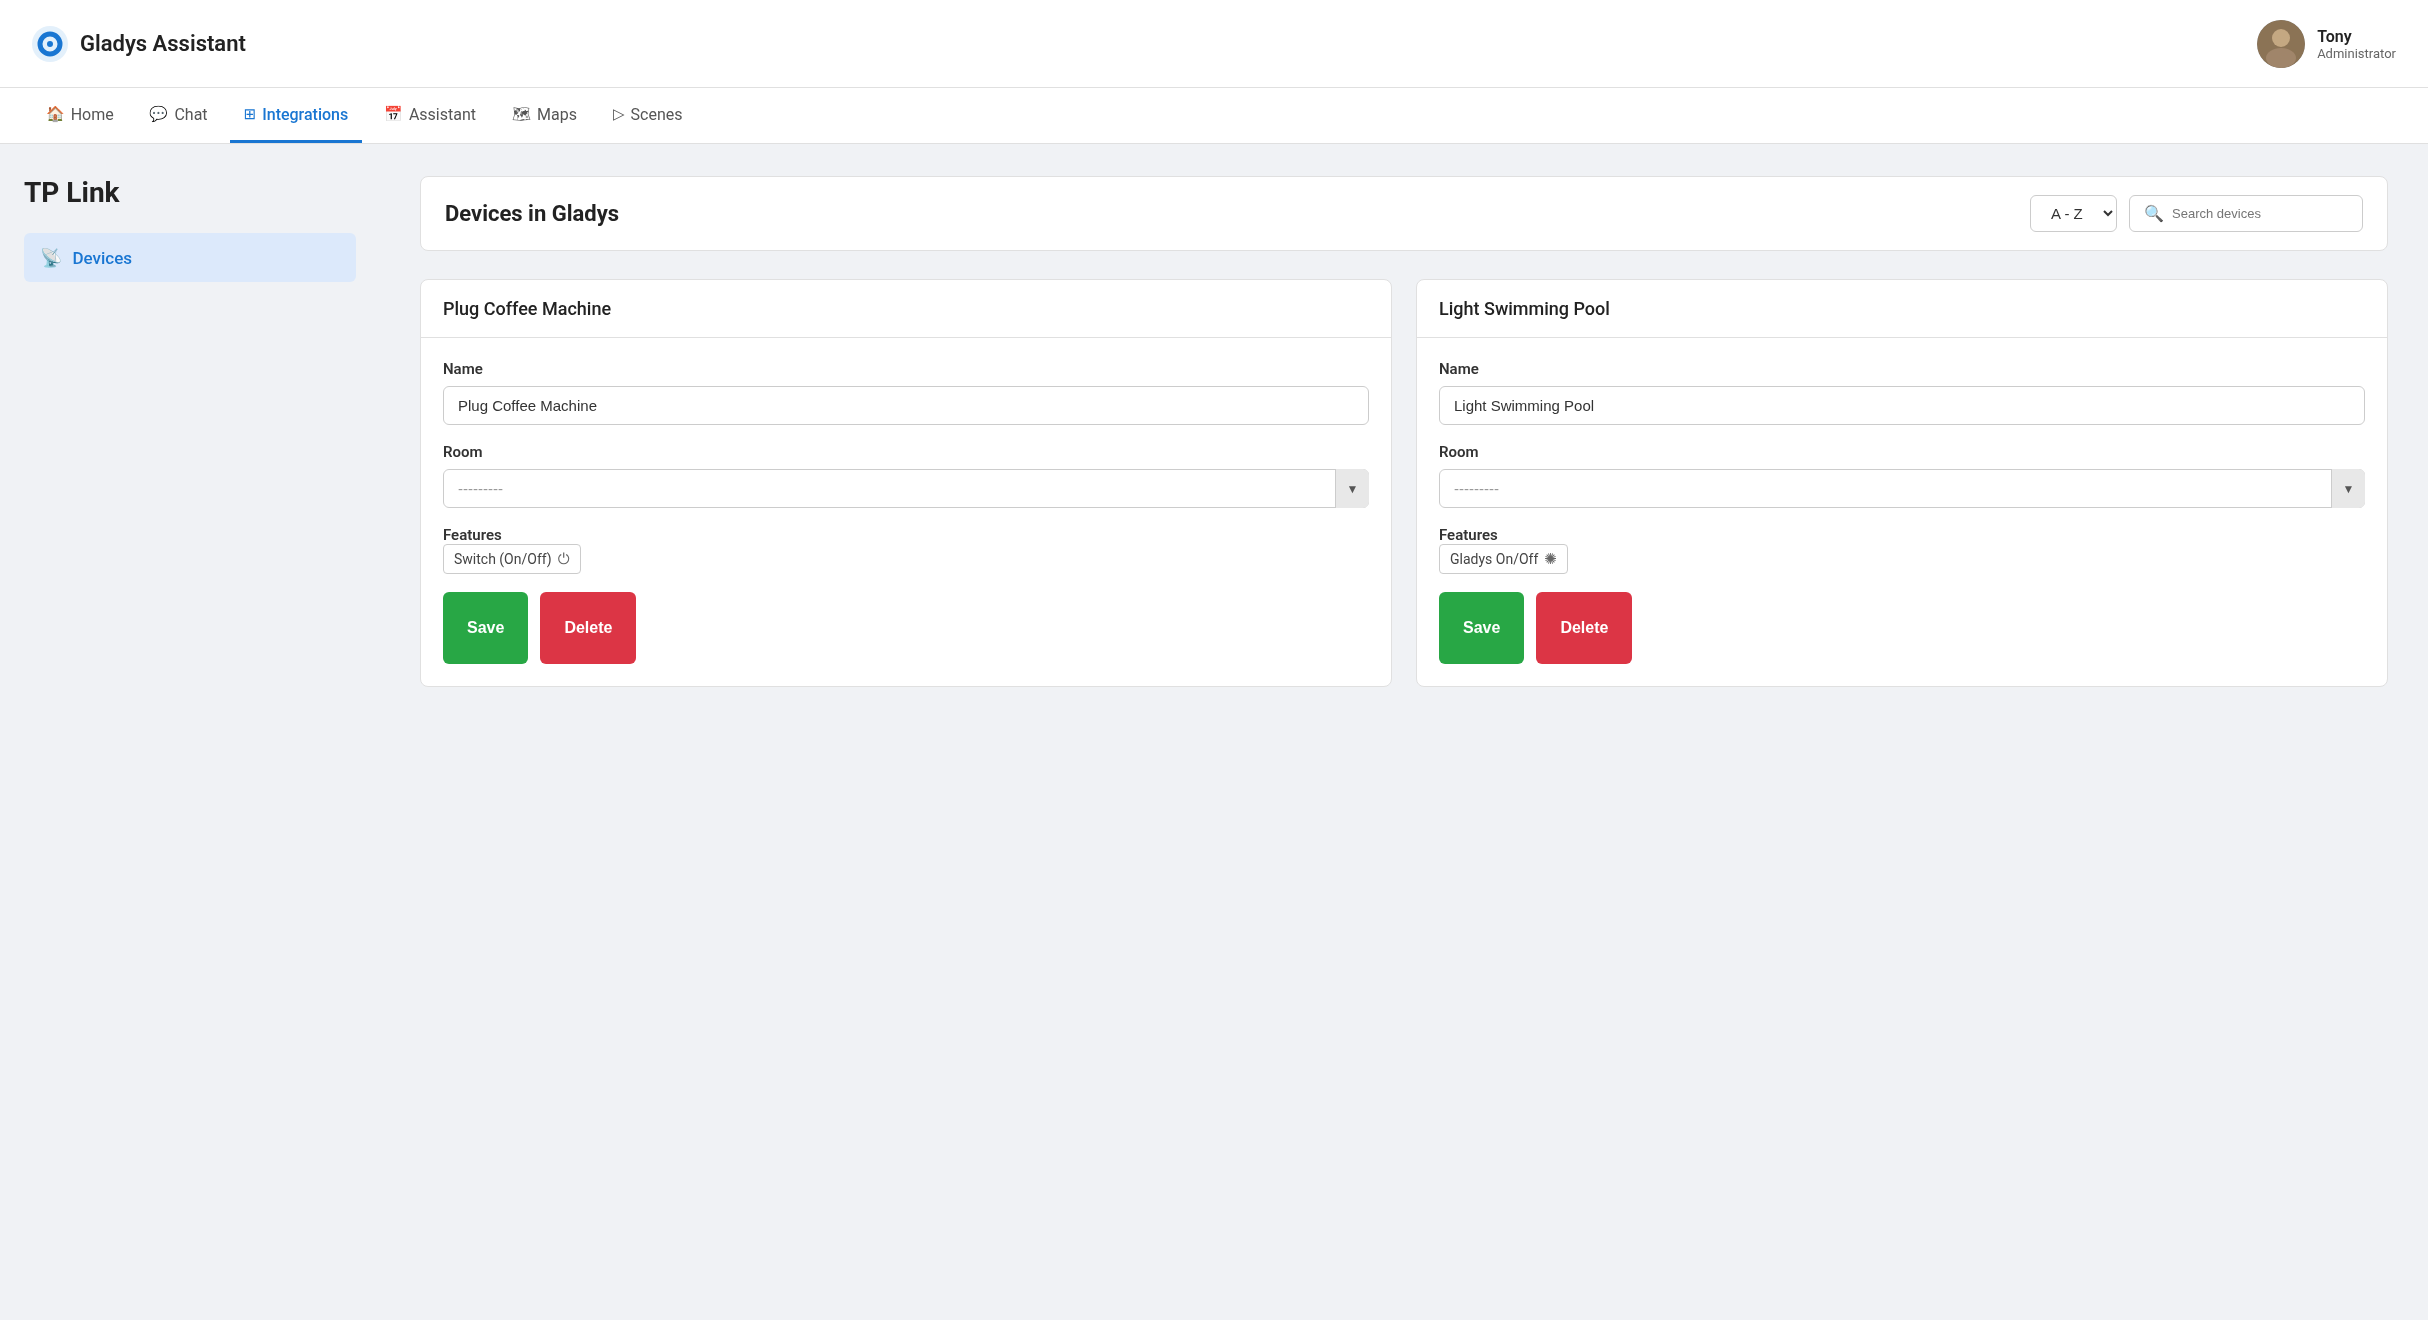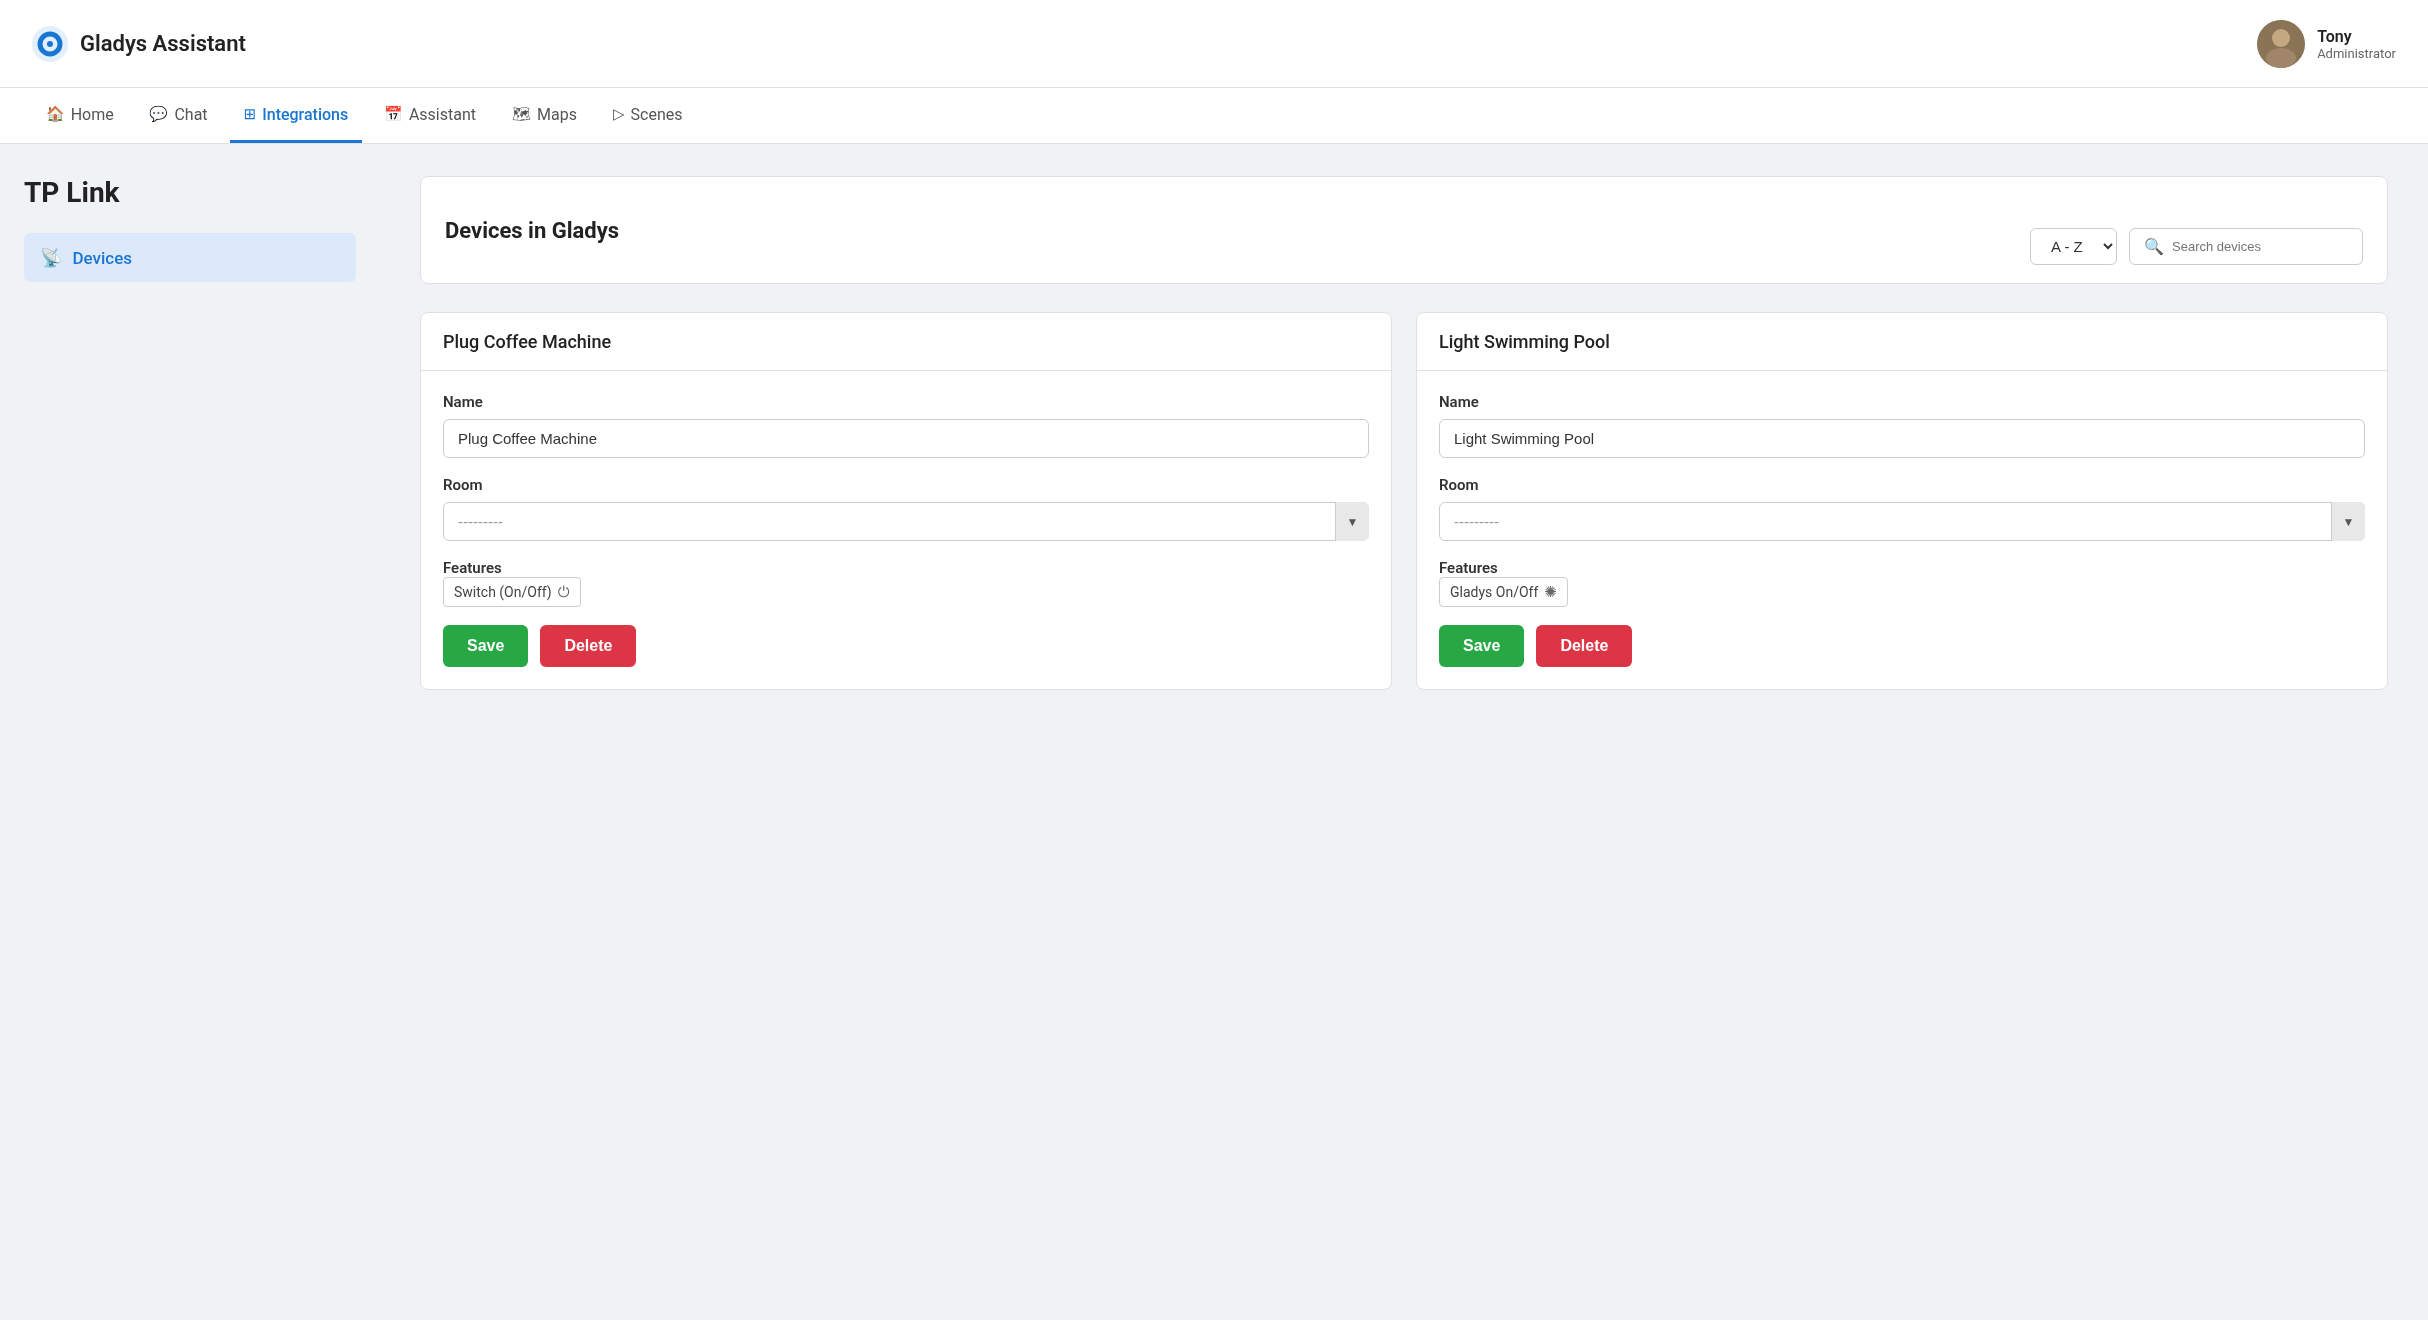--- a/index.html
+++ b/index.html
@@ -78,21 +78,21 @@
       display: flex;
       align-items: center;
       justify-content: space-between;
       margin-bottom: 28px;
       background: #fff;
       padding: 18px 24px;
       border-radius: 8px;
       border: 1px solid #e0e0e0;
     }
     .devices-title { font-size: 22px; font-weight: 700; color: #222; }
-    .header-controls { display: flex; align-items: center; gap: 12px; margin-top: 33px; }
+    .header-controls { display: flex; align-items: center; gap: 12px; }
     .sort-select {
       padding: 8px 16px;
       border: 1px solid #ccc;
       border-radius: 6px;
       font-size: 15px;
       background: #fff;
       cursor: pointer;
       color: #333;
     }
     .search-box {
@@ -204,21 +204,21 @@
       padding: 12px 24px;
       font-size: 16px;
       font-weight: 600;
       cursor: pointer;
     }
     .btn-delete {
       background: #dc3545;
       color: #fff;
       border: none;
       border-radius: 6px;
-      padding: 12px 24px;
+      padding: 27px 24px;
       font-size: 16px;
       font-weight: 600;
       cursor: pointer;
     }
   </style>
 </head>
 <body>
 
 <div class="topbar">
   <div class="topbar-left">

